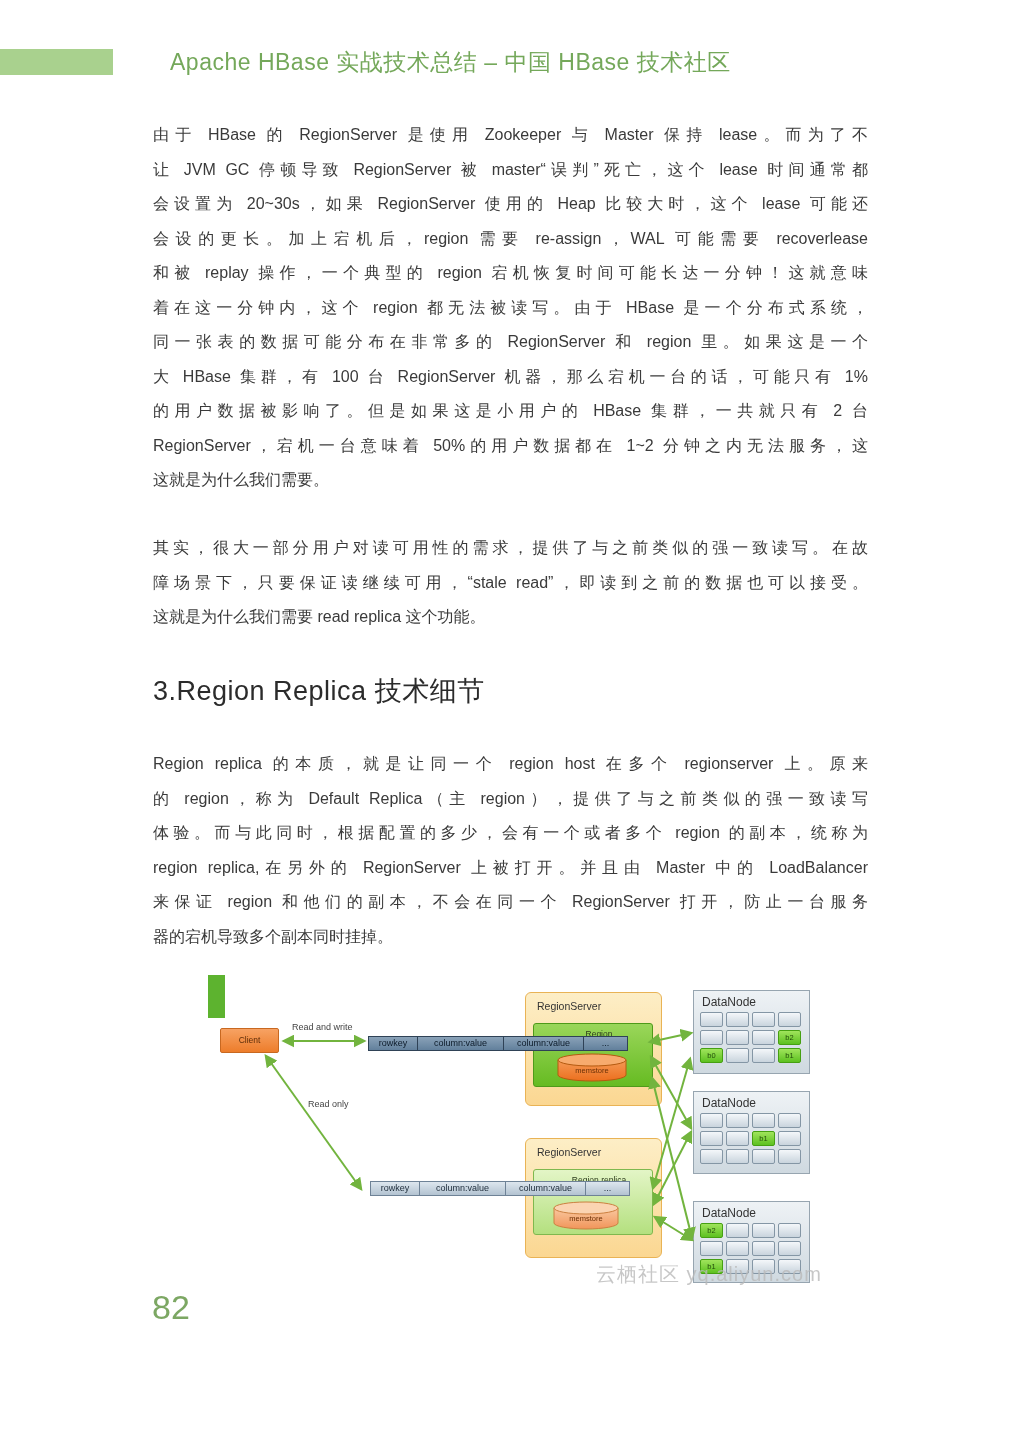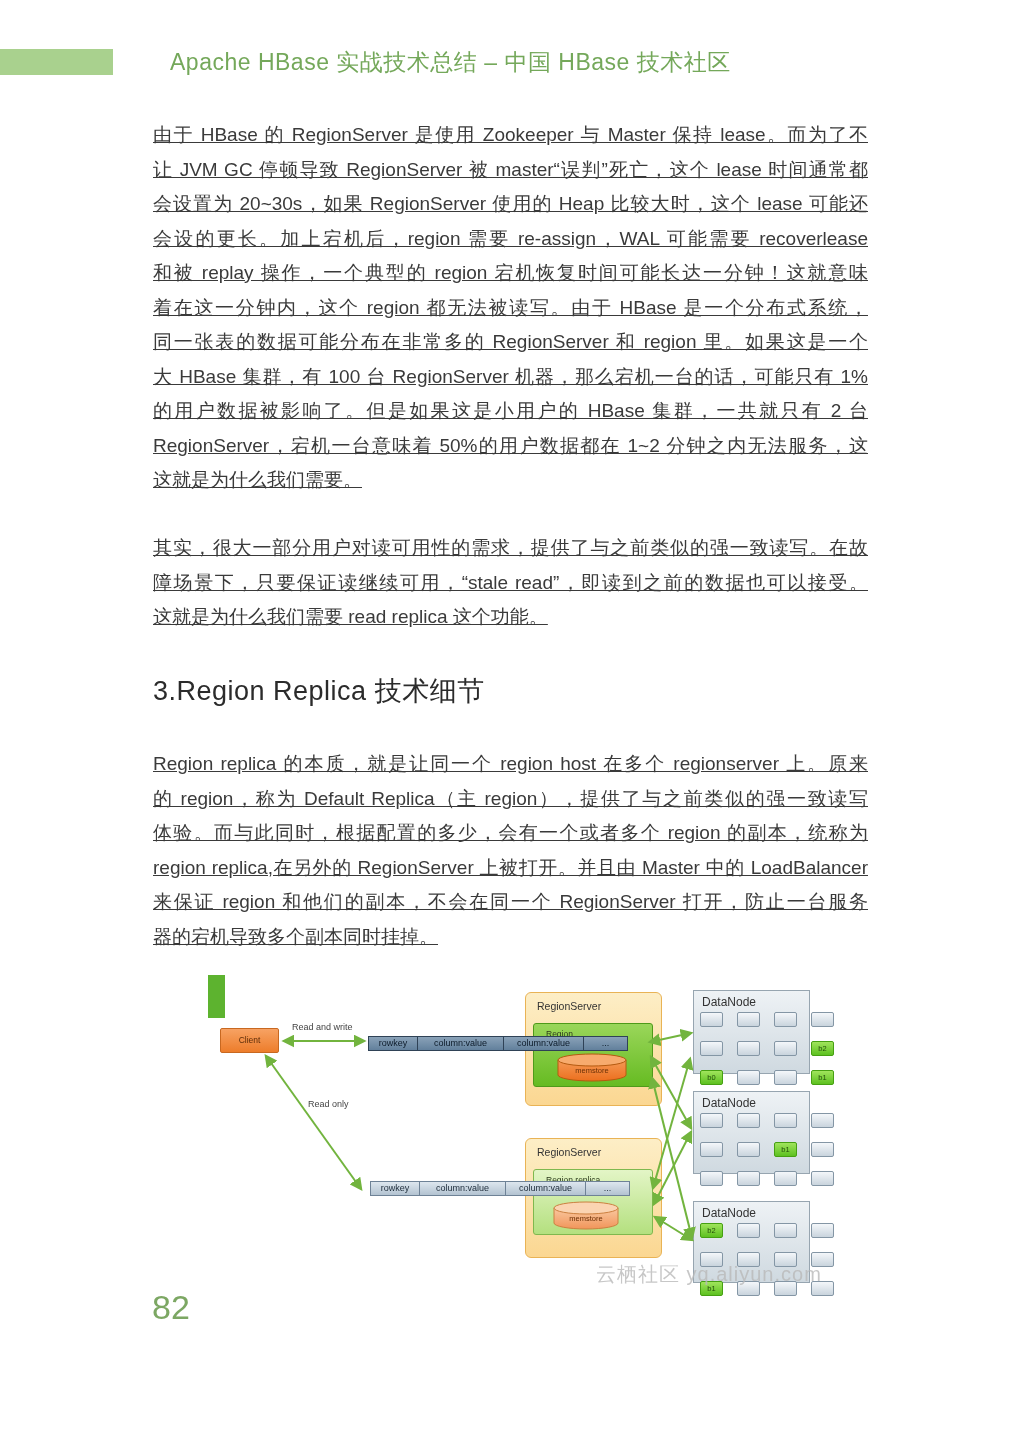--- a/index.html
+++ b/index.html
@@ -9,21 +9,21 @@
   }
 
   
   .header-bar { position:absolute; left:0; top:49px; width:113px; height:26px; background:#a9d18e; }
   .header-title {
     position:absolute; left:170px; top:49px; height:26px; line-height:26px;
     font-size:23px; color:#74a85a; letter-spacing:0.5px; white-space:nowrap;
   }
 
   
-  .para { position:absolute; left:153px; width:715px; font-size:19px; color:#3a3a3a;text-decoration:underline; }
+  .para { position:absolute; left:153px; width:715px; font-size:16px; color:#3a3a3a; }
   .para .tline {
     display:block; height:34.5px; line-height:34.5px; white-space:nowrap;
     text-align:justify; text-align-last:justify; text-justify:inter-ideograph;
   }
   .para .tline.last { text-align-last:left; }
   .p1 { top:118px; }
   .p2 { top:531px; }
   .p3 { top:747px; }
   .section-heading {
     position:absolute; left:153px; top:673px; font-size:27px; font-weight:400;
@@ -51,21 +51,21 @@
   .rs-bottom { left:325px; top:163px; height:118px; }
   .rs-label { font-size:10.5px; color:#333; padding:7px 0 0 11px; }
 
   .region-box {
     position:absolute; left:7px; top:30px; width:118px; height:62px;
     background:linear-gradient(#9ad65a,#66bb22); border:1px solid #4e9a1a; border-radius:3px;
   }
   .region-box.replica {
     background:linear-gradient(#e3f5c6,#b4e07f); border:1px solid #7fb84e; height:64px;
   }
-  .region-label { font-size:8.5px; color:#2c3a1c; padding:5px 0 0 12px; }
+  .region-label { font-size:8.5px; color:#2c3a1c; padding:5px 0 0 12px;text-align:center; }
 
   .cylinder { position:absolute; }
   .cyl-top1 { left:23px; top:29px; width:70px; height:30px; }
   .cyl-bot  { left:19px; top:31px; width:66px; height:30px; }
   .cyl-label {
     position:absolute; left:0; right:0; top:13px; text-align:center;
     font-size:7.5px; color:#6b2f06;
   }
 
   .hrow { position:absolute; display:flex; height:15px; z-index:3; }
@@ -83,21 +83,21 @@
   .datanode {
     position:absolute; left:493px; width:115px;
     background:linear-gradient(#eef2f5,#cfd9e0); border:1px solid #97a5b0; z-index:1;
   }
   .dn1 { top:15px; height:82px; }
   .dn2 { top:116px; height:81px; }
   .dn3 { top:226px; height:80px; }
   .dn-title { font-size:12px; color:#333; padding:4px 16px 2px 8px; }
   .dn-grid {
     display:grid; grid-template-columns:repeat(4,23px); grid-auto-rows:15px;
-    gap:14px; padding:1px 0 0 6px;
+    gap:3px; padding:1px 0 0 6px;
   }
   .dn-cell {
     background:linear-gradient(#f4f7fa,#c9d4dd); border:1px solid #8496a5; border-radius:2px;
     font-size:7.5px; line-height:14px; text-align:center; color:#234d0a;
   }
   .dn-cell.green { background:linear-gradient(#a0e45c,#5dc120); border-color:#46a012; }
 
   .arrow-layer { position:absolute; left:0; top:0; width:618px; height:315px; z-index:2; pointer-events:none; }
 
   .watermark {

